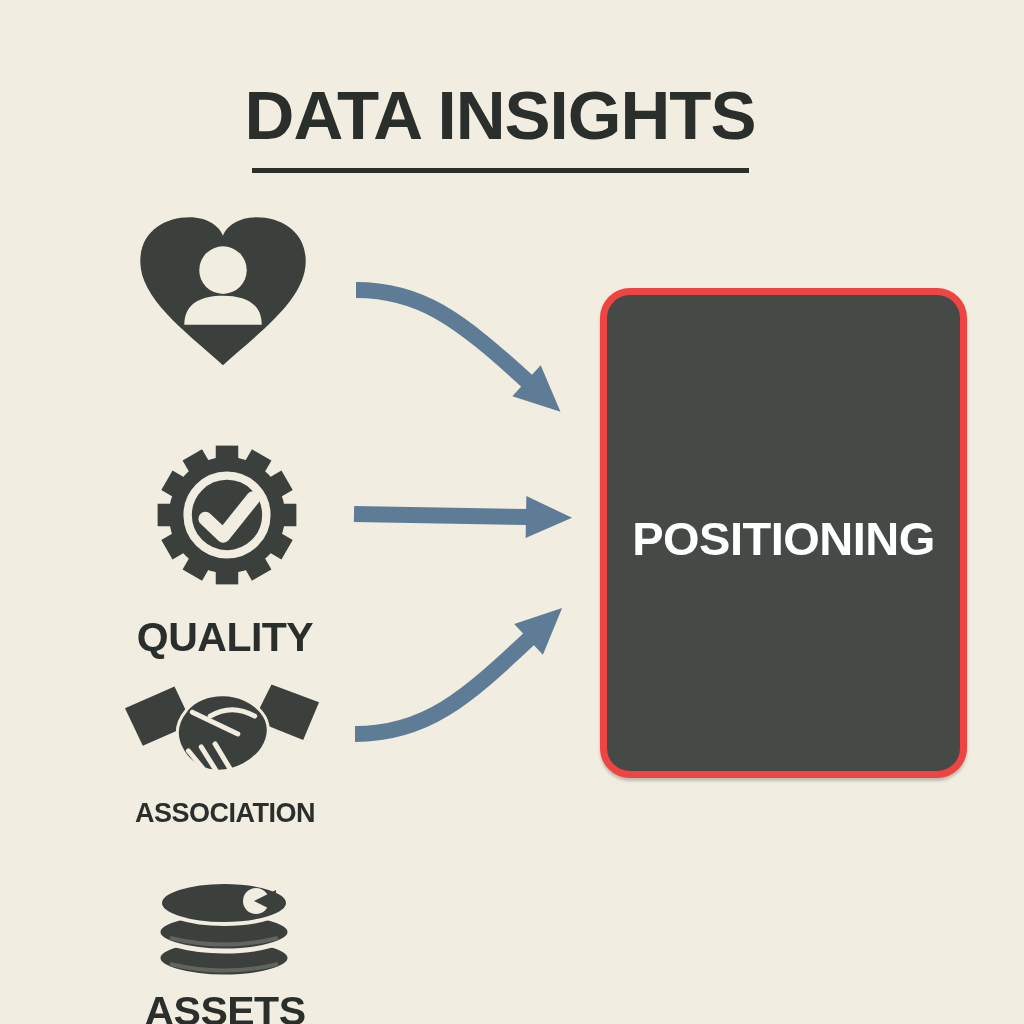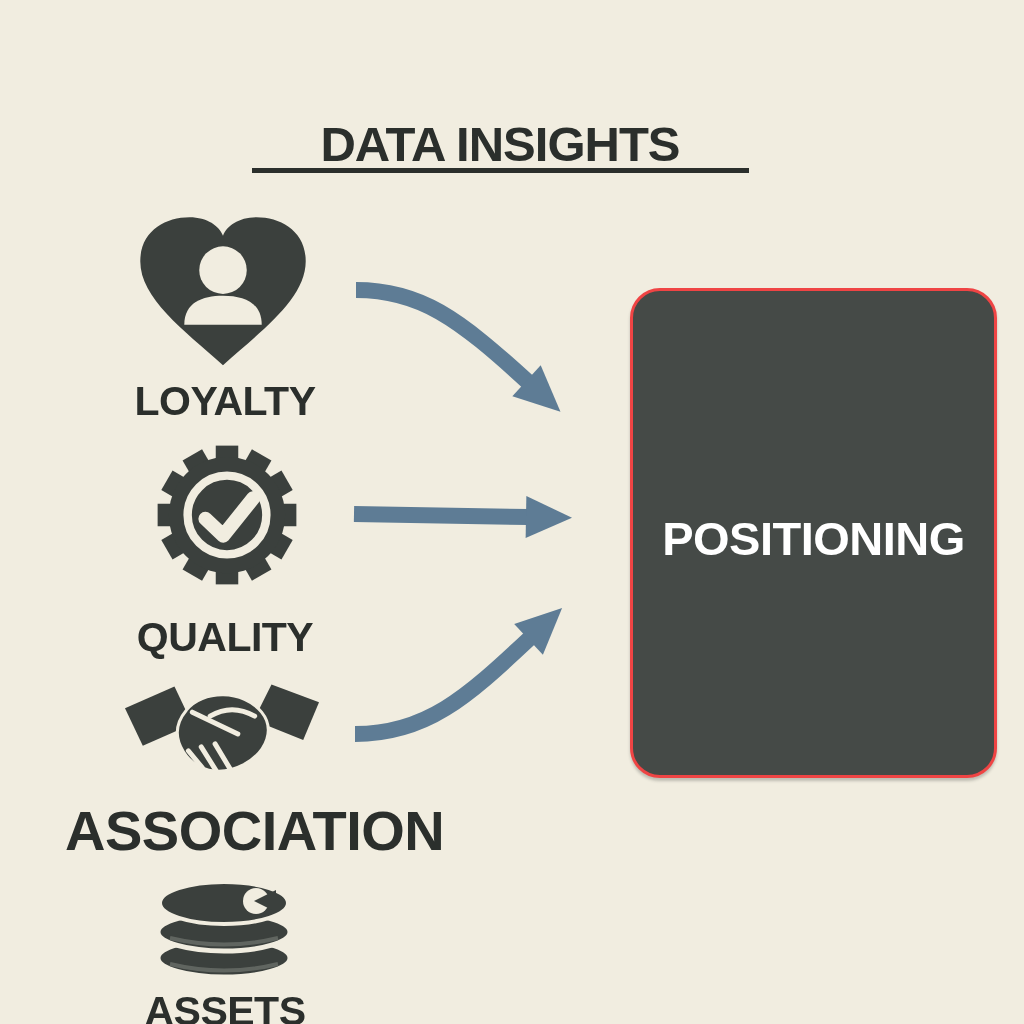--- a/index.html
+++ b/index.html
@@ -17,48 +17,47 @@
   body{
     background:var(--background,#f1ede0);
     font-family:"Liberation Sans", sans-serif;
     position:relative;
   }
   .page{position:absolute;inset:0;width:1024px;height:1024px;overflow:hidden;}
 
   .title{
     position:absolute;left:0;top:76px;width:1000px;
     text-align:center;
-    font-size:49px;font-weight:bold;letter-spacing:-1px;
+    font-size:69px;font-weight:bold;letter-spacing:-1px;
     color:var(--ink,#2b2f2c);
-    margin-top:40px;
   }
   .title-underline{
     position:absolute;left:252px;top:168px;width:497px;height:5px;
     background:var(--ink,#2b2f2c);
   }
 
   .icon-wrap{position:absolute;}
   .row-label{
     position:absolute;text-align:center;
     font-size:41px;font-weight:bold;letter-spacing:-0.5px;
     color:var(--ink,#2b2f2c);
   }
   .label-loyalty{left:95px;top:378px;width:260px;}
   .label-quality{left:95px;top:596px;width:260px;margin-top:18px;}
-  .label-association{left:65px;top:798px;width:320px;font-size:56px;}
+  .label-association{left:65px;top:798px;width:320px;font-size:27px;}
   .label-assets{left:95px;top:988px;width:260px;}
 
   .arrow-svg{position:absolute;overflow:visible;}
   .arrow-path{stroke:var(--arrow,#5e7c95);stroke-width:16;fill:none;}
   #arrowhead path{fill:var(--arrow,#5e7c95);}
 
   .statement-box{
-    position:absolute;left:630px;top:288px;width:367px;height:490px;
+    position:absolute;left:600px;top:288px;width:367px;height:490px;
     background:var(--box,#454a47);
-    border:3px solid #ef4444;
+    border:7px solid #ef4444;
     border-radius:30px;
     box-shadow:0 3px 3px rgba(60,64,60,0.28);
     display:flex;flex-direction:column;align-items:center;justify-content:center;
     padding-top:12px;
   }
   .statement-line{
     color:var(--box-text,#ffffff);
     font-size:47px;font-weight:bold;letter-spacing:-0.5px;
     line-height:1.22;text-align:center;
   }
@@ -81,21 +80,20 @@
     </defs>
   </svg>
 
   <div class="icon-wrap" style="left:135px;top:212px;">
     <svg class="ic" width="176" height="162" viewBox="0 0 200 172">
       <path d="M100 168 C 55 128 6 92 6 50 C 6 16 34 0 62 0 C 82 0 96 10 100 21 C 104 10 118 0 138 0 C 166 0 194 16 194 50 C 194 92 145 128 100 168 Z" fill="var(--icon,#3b403d)"></path>
       <circle cx="100" cy="60" r="27" fill="var(--background,#f1ede0)"></circle>
       <path d="M56 122 C 56 97 76 89 100 89 C 124 89 144 97 144 122 Z" fill="var(--background,#f1ede0)"></path>
     </svg>
   </div>
-  <div class="row-label label-loyalty">LOYALTY</div>
 
   <div class="icon-wrap" style="left:152px;top:440px;">
     <svg class="ic" width="150" height="150" viewBox="0 0 160 160">
       <g fill="var(--icon,#3b403d)">
         <rect x="68" y="6" width="24" height="20" transform="rotate(0 80 80)"></rect>
         <rect x="68" y="6" width="24" height="20" transform="rotate(30 80 80)"></rect>
         <rect x="68" y="6" width="24" height="20" transform="rotate(60 80 80)"></rect>
         <rect x="68" y="6" width="24" height="20" transform="rotate(90 80 80)"></rect>
         <rect x="68" y="6" width="24" height="20" transform="rotate(120 80 80)"></rect>
         <rect x="68" y="6" width="24" height="20" transform="rotate(150 80 80)"></rect>

